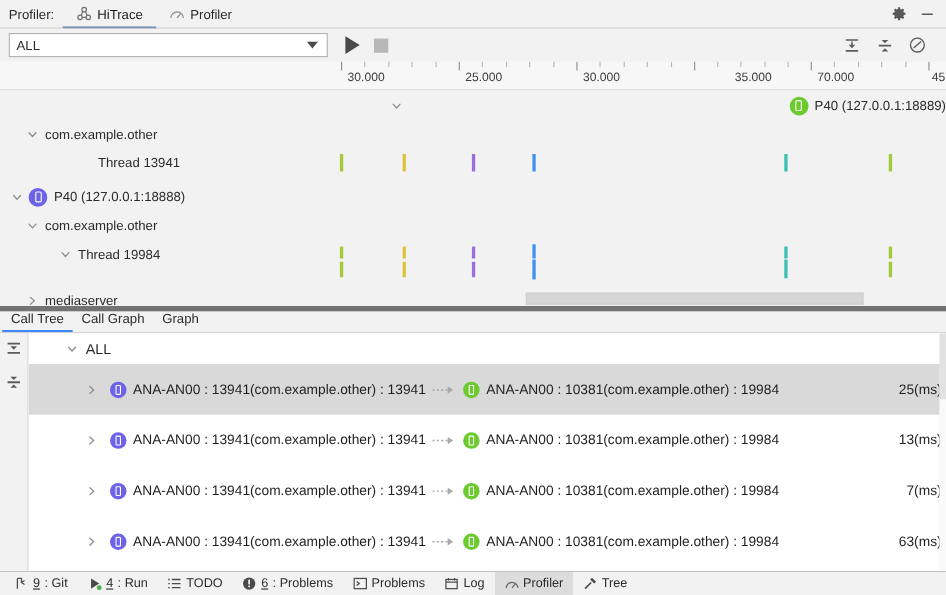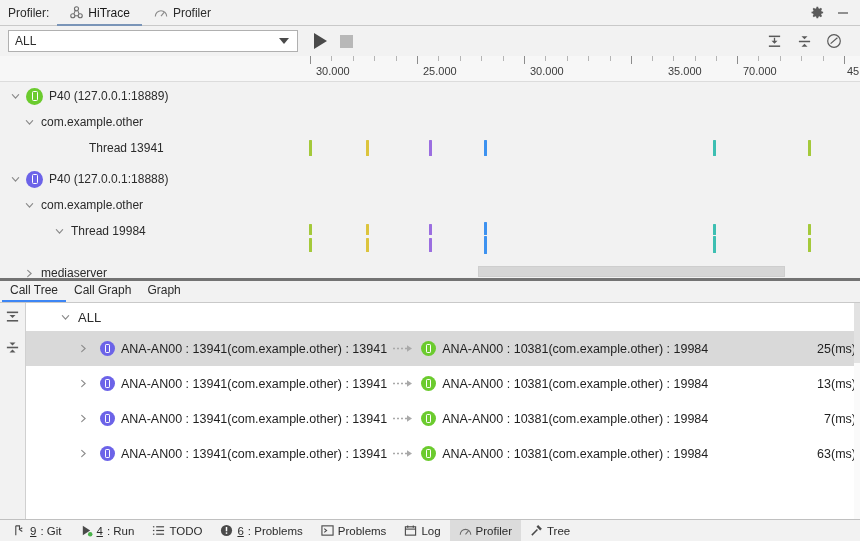--- a/index.html
+++ b/index.html
@@ -133,21 +133,21 @@
     position:absolute; top:0; height:11px;
     background:#d6d6d6;
     border:1px solid #cecece;
   }
 
   
   .btabs {
     height: 24px; min-height:24px;
     display:flex; align-items:flex-end;
     background:#f2f2f2;
-    border-top:3px solid #737373;
+    border-top:5px solid #737373;
     padding-left: 2px;
   }
   .btab {
     padding: 2px 8px 4px 8px;
     font-size:12px; color:#2b2b2b;
     position:relative; cursor:default;
     line-height: 16px;
   }
   .btab.active::after {
     content:""; position:absolute; left:0; right:0; bottom:0;
@@ -159,21 +159,21 @@
   .ct-side {
     width: 26px; min-width:26px;
     background:#f2f2f2;
     border-right:1px solid #d0d0d0;
     display:flex; flex-direction:column; align-items:center;
     padding-top: 6px; gap:14px;
   }
   .ct-side .sbtn { width:16px;height:16px; display:flex;align-items:center;justify-content:center; cursor:default;}
   .ct-main { flex:1; position:relative; overflow:hidden; background:#fff; }
   .ct-row {
-    height: 35px;
+    height: 46px;
     display:flex; align-items:center;
     padding-left: 14px;
     font-size: 12.5px;
     white-space:nowrap;
     cursor:default;
   }
   .ct-row.root { height:28px; padding-left:32px; font-size:13px; }
   .ct-row.sel { background:#d9d9d9; }
   .ct-row .twisty { margin-right: 6px; }
   .node-icon {
@@ -331,21 +331,21 @@
       <div class="lbl" style="left: 743px;">70.000</div>
       <div class="lbl" style="left: 847px;">45</div>
     </div>
 
   <div class="timeline" id="timeline">
     <div class="hscroll">
       <div class="track">
         <div class="thumb" id="hthumb" style="left: 178px; width: 307px;"></div>
       </div>
     </div>
-  <div class="tl-row" style="top: 0px;">
+  <div class="tl-row" style="top: 0px; justify-content: space-between;">
         <div style="width: 8px; flex: 0 0 8px;"></div>
         <div class="twisty">
           <svg width="9" height="9" viewBox="0 0 10 10">
             <path d="M1.5 3 L5 6.8 L8.5 3" fill="none" stroke="#8c8c8c" stroke-width="1.3" stroke-linecap="round"></path>
           </svg>
         </div>
         <div class="tl-label">
           <span class="dev-icon" style="background: rgb(107, 203, 46); margin-left: 4px;">
             <span class="scr"></span>
           </span>

